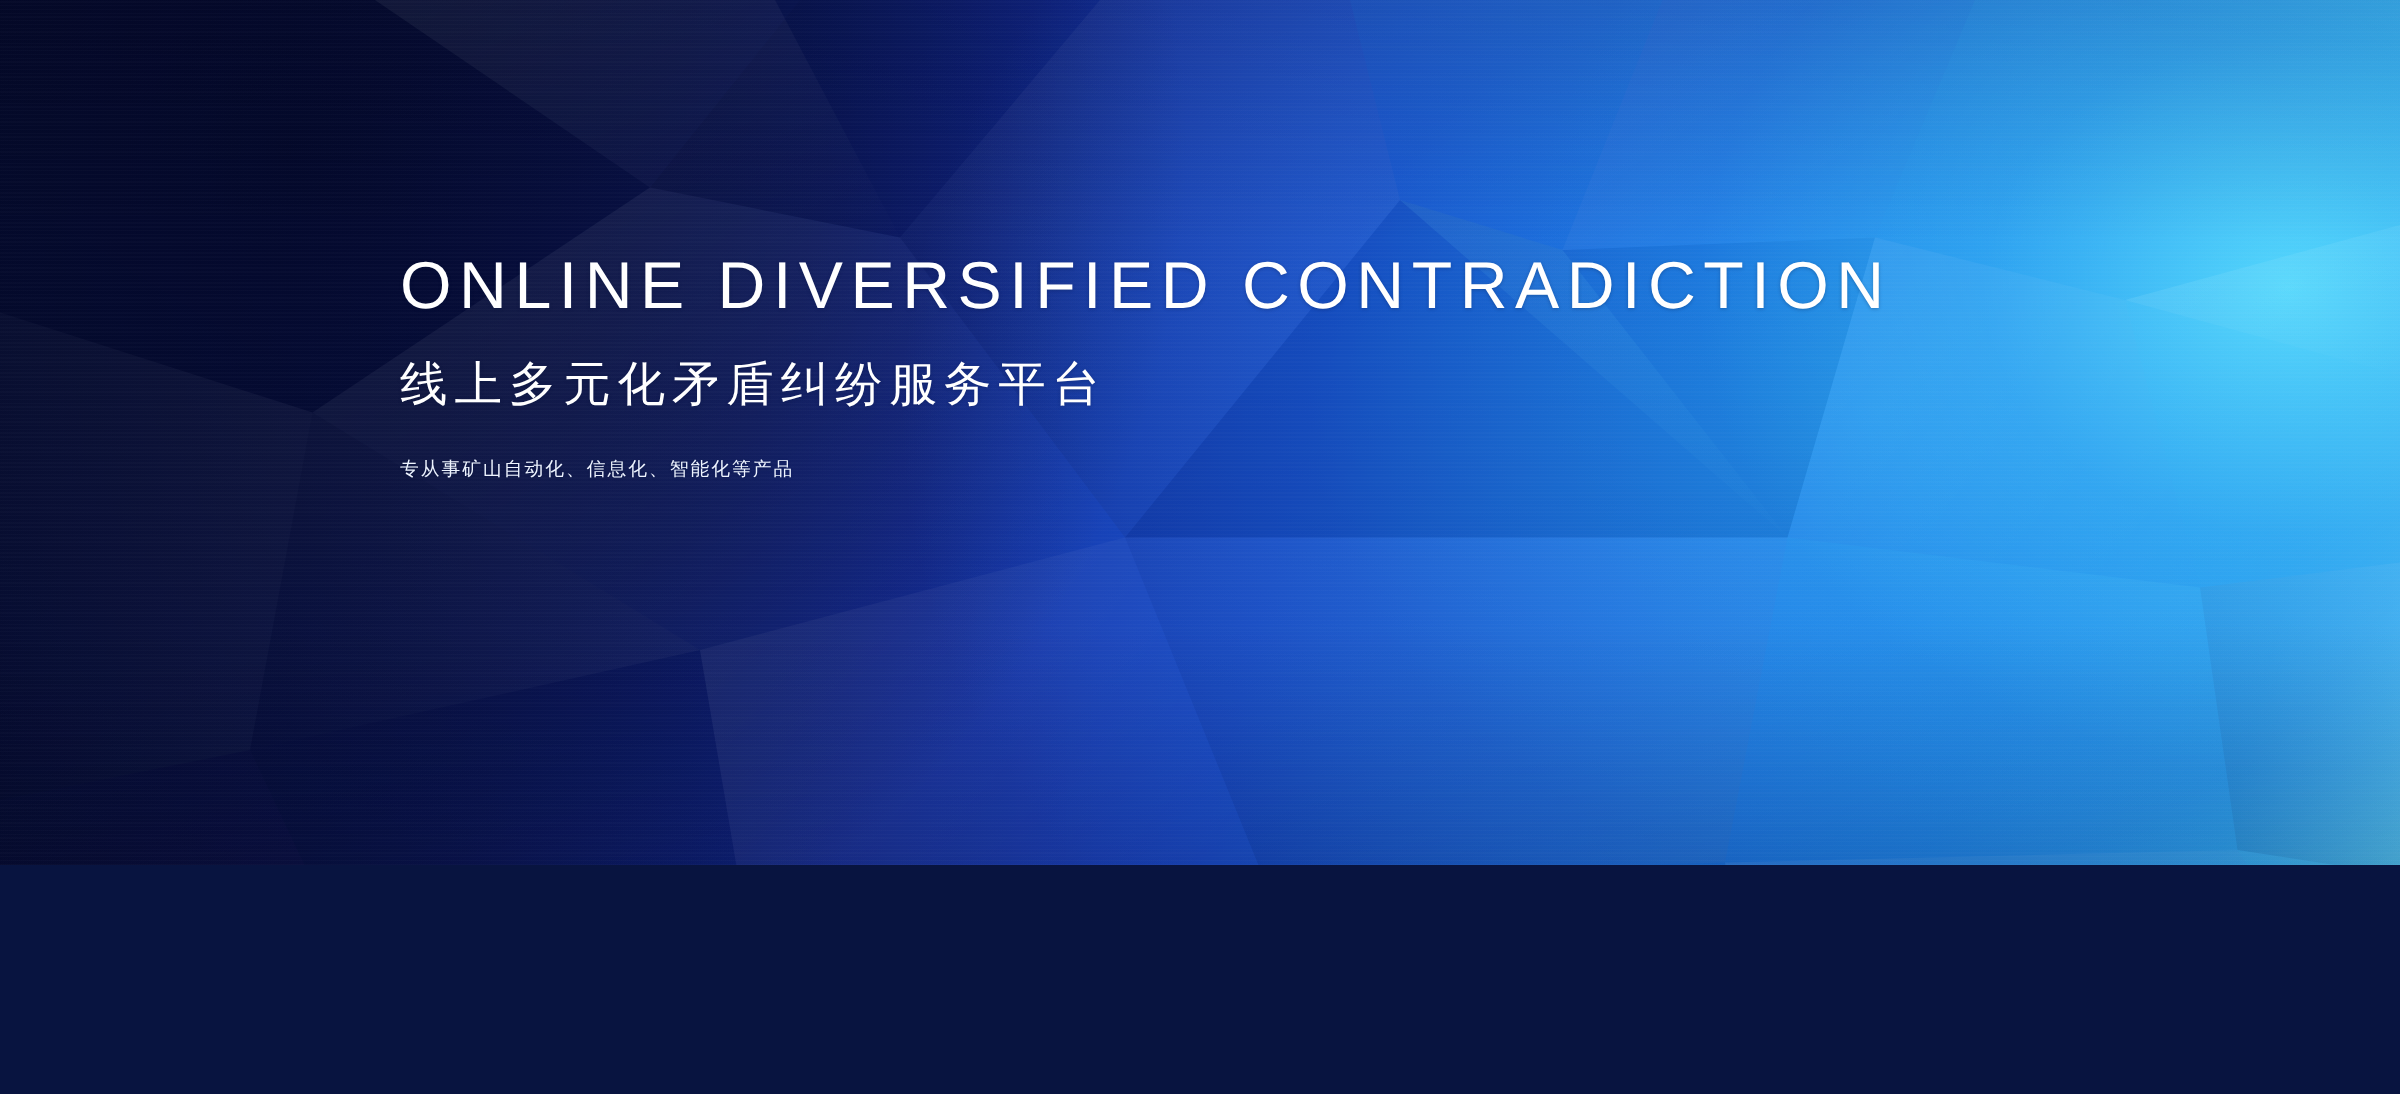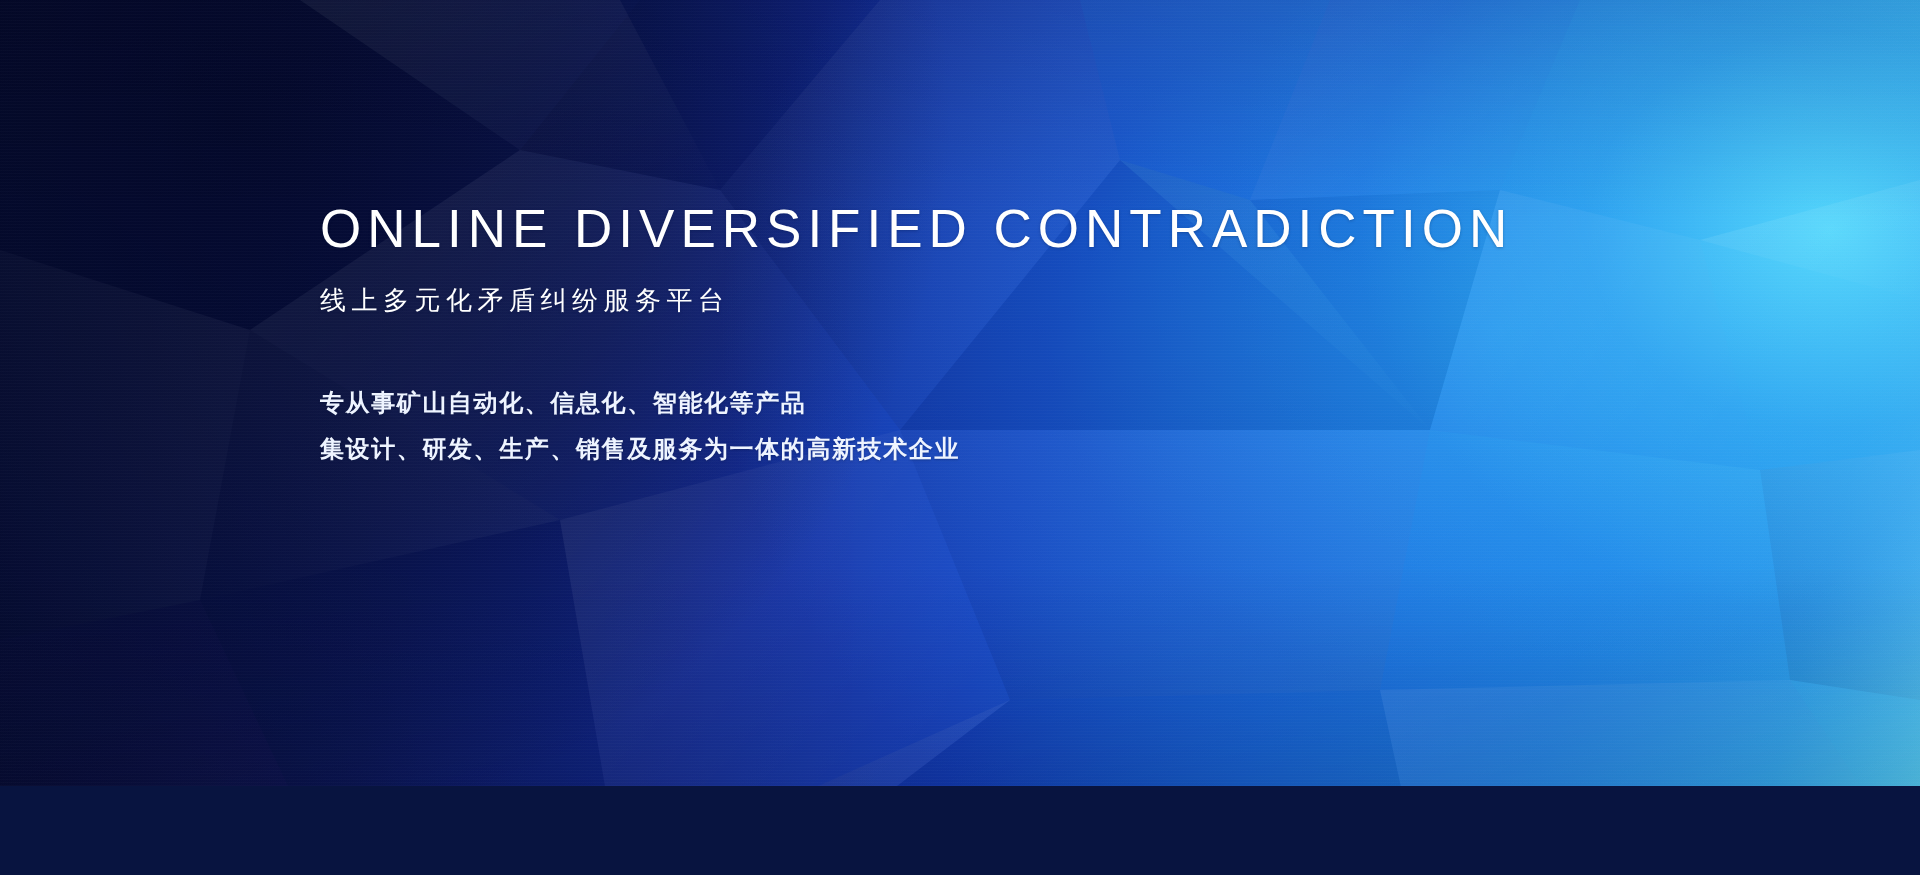--- a/index.html
+++ b/index.html
@@ -8,21 +8,21 @@
     width: 1920px;
     height: 875px;
     overflow: hidden;
     background: #081440;
     font-family: "Liberation Sans", "DejaVu Sans", sans-serif;
   }
 
   #banner {
     position: relative;
     width: 1920px;
-    height: 786px;
+    height: 692px;
     overflow: hidden;
     
     background:
       radial-gradient(ellipse 760px 620px at 1830px 230px, rgba(90,225,255,0.85) 0%, rgba(60,190,250,0.45) 32%, rgba(30,140,240,0.12) 62%, rgba(0,0,0,0) 80%),
       radial-gradient(ellipse 1000px 820px at 1500px 330px, rgba(36,150,235,0.80) 0%, rgba(28,110,215,0.40) 45%, rgba(0,0,0,0) 78%),
       radial-gradient(ellipse 900px 900px at 230px 120px, rgba(4,10,48,0.95) 0%, rgba(6,14,60,0.55) 48%, rgba(0,0,0,0) 80%),
       linear-gradient(104deg,
         #070f38 0%,
         #0a1450 13%,
         #0e1d6e 26%,
@@ -81,34 +81,34 @@
     font-weight: 300;
     letter-spacing: 6.0px;
     color: #ffffff;
     white-space: nowrap;
     text-shadow: 0 1px 3px rgba(0,20,60,0.28);
   }
   .headline-line { display:block; }
 
   .subtitle {
     margin-top: 22px;
-    font-size: 26px;
+    font-size: 38px;
     line-height: 1.35;
     font-weight: 300;
     letter-spacing: 5.5px;
     color: #ffffff;
     white-space: nowrap;
     text-shadow: 0 1px 3px rgba(0,20,60,0.28);
   }
 
   .blurb {
-    margin-top: 62px;
-    font-size: 24px;
+    margin-top: 28px;
+    font-size: 15px;
     line-height: 1.92;
-    font-weight: 700;
+    font-weight: 400;
     letter-spacing: 1.6px;
     color: #eef4ff;
     white-space: nowrap;
     text-shadow: 0 1px 2px rgba(0,20,60,0.30);
   }
   .blurb-line { display:block; }
 </style>
 </head>
 <body>
 
@@ -174,17 +174,16 @@
   <div id="content">
 
     <h1 class="headline">
       <span class="headline-line">ONLINE DIVERSIFIED CONTRADICTION</span>
     </h1>
 
     <h2 class="subtitle">线上多元化矛盾纠纷服务平台</h2>
 
     <p class="blurb">
       <span class="blurb-line">专从事矿山自动化、信息化、智能化等产品</span>
-      <span class="blurb-line">集设计、研发、生产、销售及服务为一体的高新技术企业</span>
     </p>
 
   </div>
 </div>
 
 </body></html>

